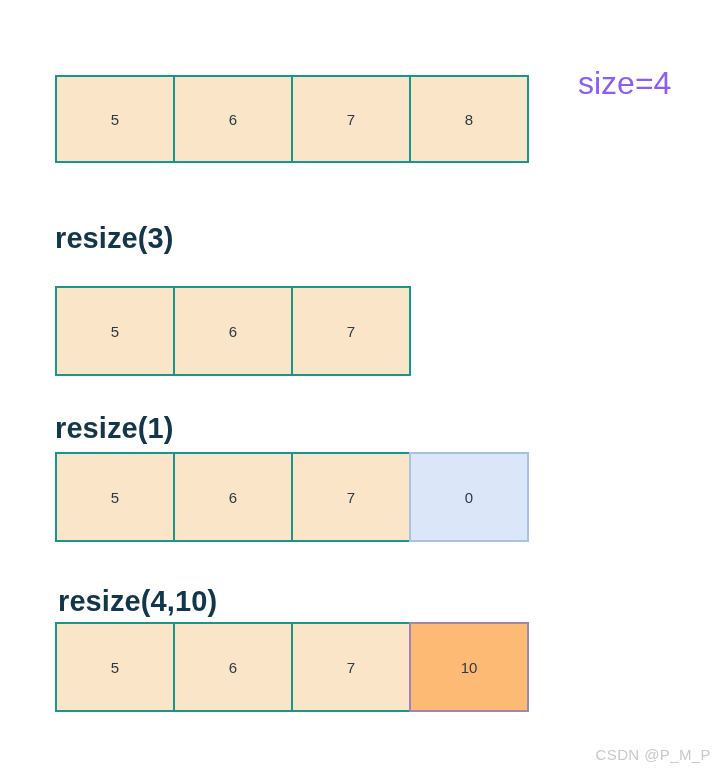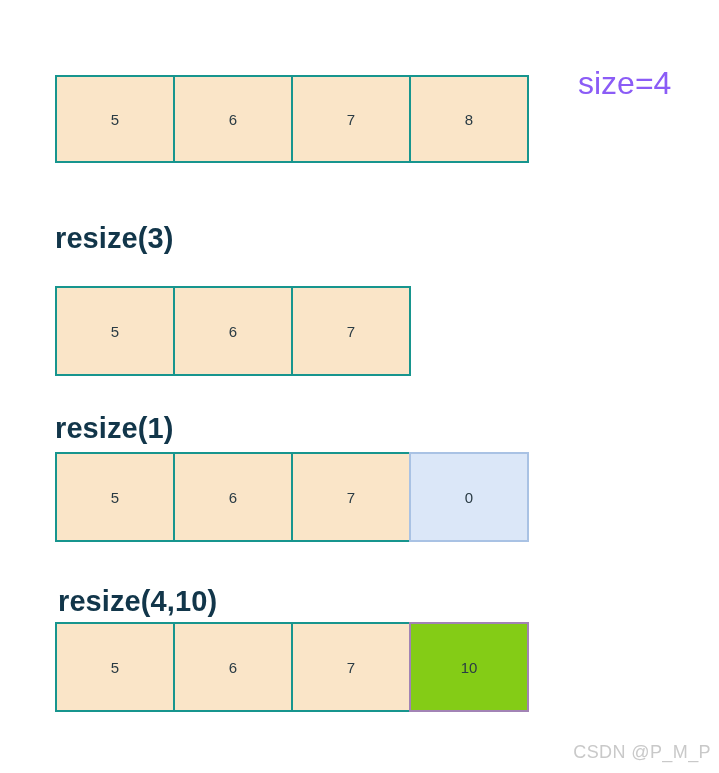--- a/index.html
+++ b/index.html
@@ -72,31 +72,31 @@
   .cell.fill-cream:last-child { margin-right: 0; }
 
   
   .cell.fill-blue {
     background: #dbe7f8;
     border: 2px solid #a9c2e4;
   }
 
   
   .cell.fill-purple {
-    background: #84cc16;
+    background: #fdba74;
     border: 2px solid #a283b5;
   }
 
   
   .watermark {
     position: absolute;
     right: 8px;
     bottom: 10px;
     font-family: "Liberation Sans", sans-serif;
-    font-size: 18px;
+    font-size: 15px;
     color: #c9c9c9;
     letter-spacing: 0.4px;
     white-space: nowrap;
   }
 </style>
 </head>
 <body>
 
 <div class="stage">
 

